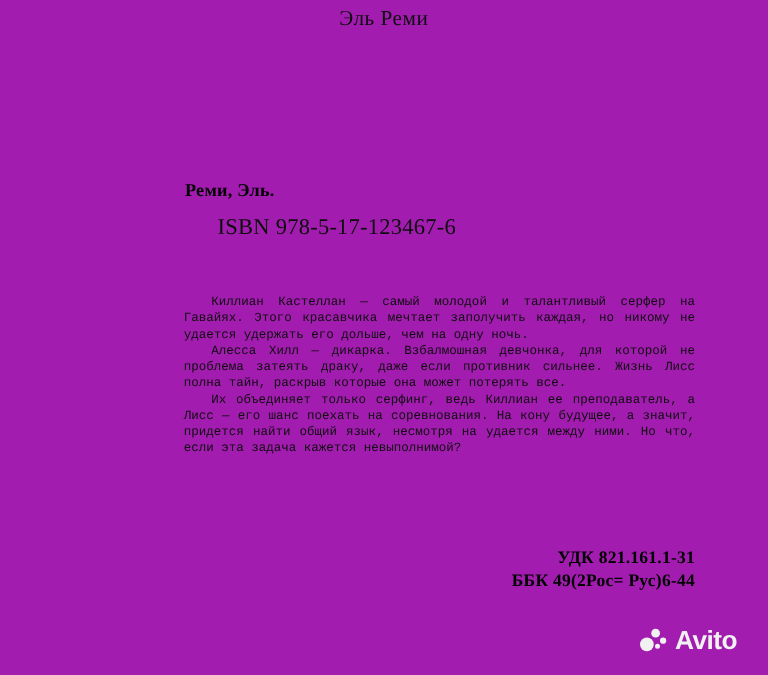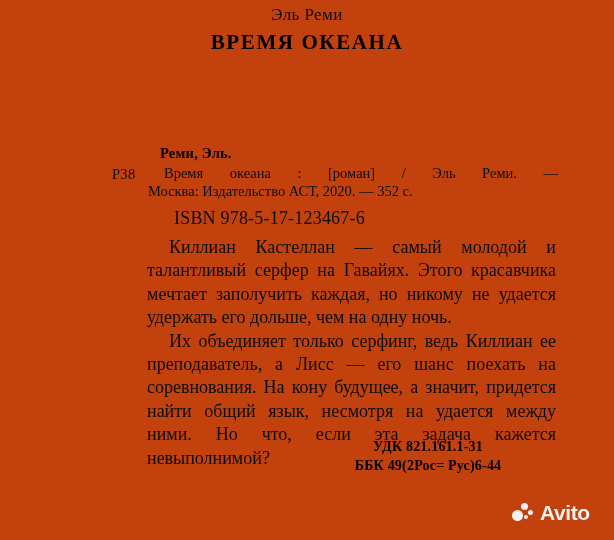--- a/index.html
+++ b/index.html
@@ -14,21 +14,21 @@
     font-family: "Liberation Serif", "DejaVu Serif", serif;
     color: #111111;
     overflow: hidden;
     position: relative;
   }
 
   #page {
     position: relative;
     width: 614px;
     height: 540px;
-    background: #c2410c;
+    background: #a21caf;
     overflow: hidden;
   }
 
   
   .header {
     position: absolute;
     left: 0;
     top: 6px;
     width: 614px;
     text-align: center;
@@ -52,21 +52,21 @@
   .biblio {
     position: absolute;
     left: 112px;
     top: 145px;
     width: 446px;
   }
   .biblio-author {
     font-size: 14.5px;
     font-weight: bold;
     letter-spacing: 0.2px;
-    margin-left: 48px;
+    margin-left: 36px;
     line-height: 1.22;
     color: #000000;
   }
   .biblio-body {
     position: relative;
     margin-top: 1px;
   }
   .shelf-mark {
     position: absolute;
     left: 0;
@@ -99,35 +99,36 @@
 
   
   .annotation {
     position: absolute;
     left: 147px;
     top: 236px;
     width: 409px;
   }
   .annotation p {
     margin: 0;
-    font-size: 18px;
+    font-size: 10px;
     line-height: 1.30;
     text-align: justify;
     text-indent: 22px;
     color: #0d0d0d;
     hyphens: manual;
+    font-family: Liberation Mono, monospace;
   }
 
   
   .codes {
     position: absolute;
     left: 300px;
     top: 437px;
     width: 256px;
-    text-align: center;
+    text-align: right;
     font-weight: bold;
     font-size: 14px;
     line-height: 1.38;
     letter-spacing: 0.2px;
     color: #000000;
   }
 
   
   .watermark {
     position: absolute;
@@ -166,39 +167,32 @@
     line-height: 1;
   }
 </style>
 </head>
 <body>
 
 <div id="page">
 
   <div class="header">
     <div class="author-line">Эль Реми</div>
-    <div class="book-title">ВРЕМЯ ОКЕАНА</div>
   </div>
 
   <div class="biblio">
     <div class="biblio-author">Реми, Эль.</div>
 
-    <div class="biblio-body">
-      <span class="shelf-mark">Р38</span>
-      <div class="biblio-desc">
-        <span class="first-line">Время океана : [роман] / Эль Реми. —</span>
-        <span>Москва: Издательство АСТ, 2020. — 352 с.</span>
-      </div>
-    </div>
 
     <div class="isbn">ISBN 978-5-17-123467-6</div>
   </div>
 
   <div class="annotation">
     <p>Киллиан Кастеллан — самый молодой и талантливый серфер на Гавайях. Этого красавчика мечтает заполучить каждая, но никому не удается удержать его дольше, чем на одну ночь.</p>
+    <p>Алесса Хилл — дикарка. Взбалмошная девчонка, для которой не проблема затеять драку, даже если противник сильнее. Жизнь Лисс полна тайн, раскрыв которые она может потерять все.</p>
     <p>Их объединяет только серфинг, ведь Киллиан ее преподаватель, а Лисс — его шанс поехать на соревнования. На кону будущее, а значит, придется найти общий язык, несмотря на удается между ними. Но что, если эта задача кажется невыполнимой?</p>
   </div>
 
   <div class="codes">
     <div>УДК 821.161.1-31</div>
     <div>ББК 49(2Рос= Рус)6-44</div>
   </div>
 
   <div class="watermark">
     <span class="wm-mark">

